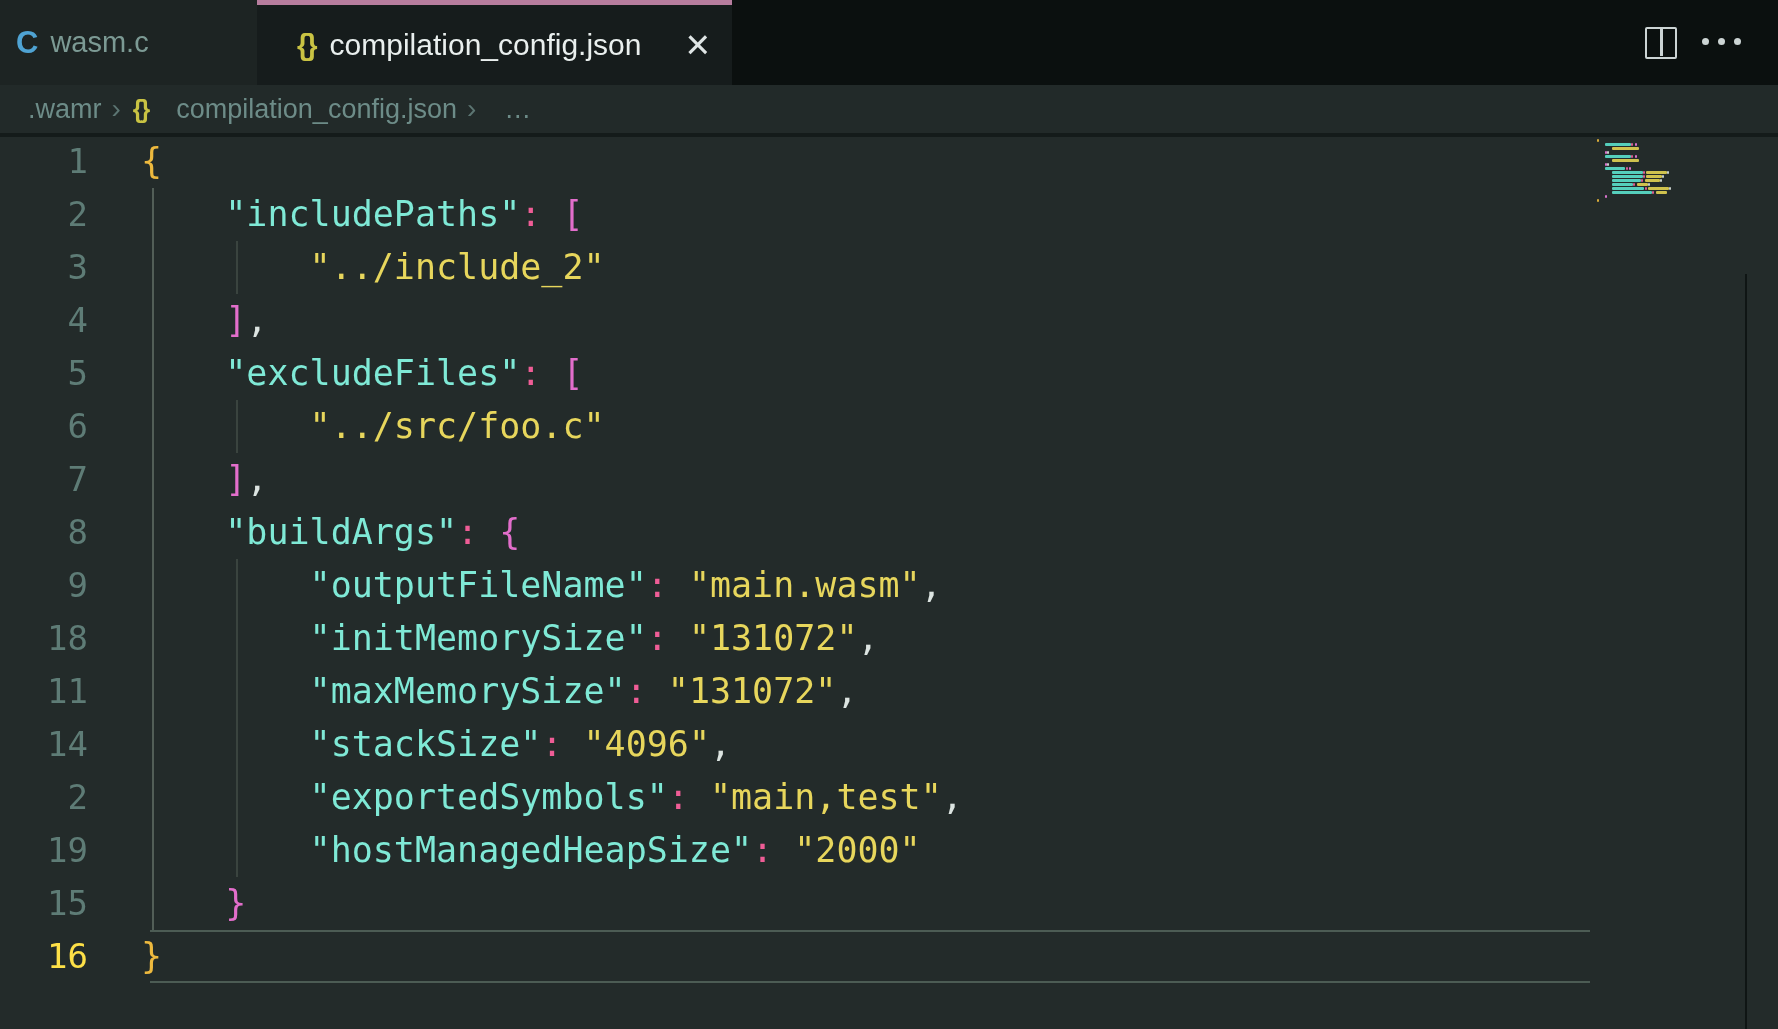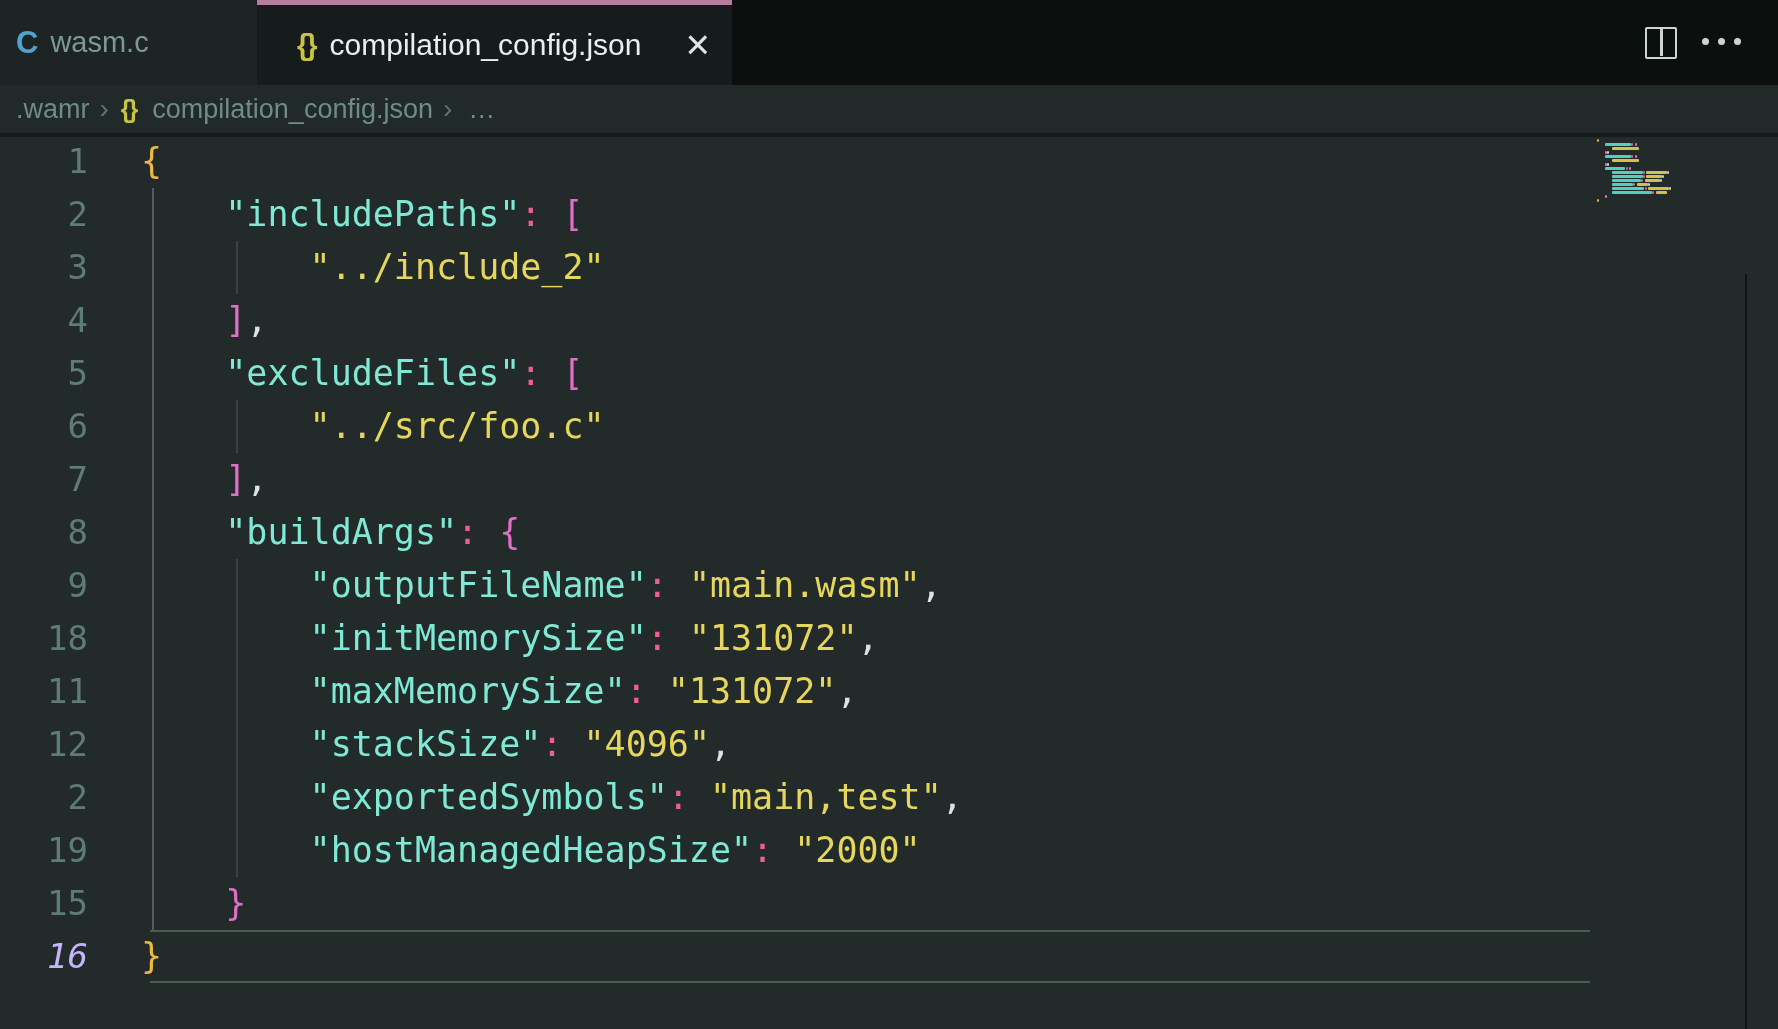--- a/index.html
+++ b/index.html
@@ -22,30 +22,30 @@
   #split-icon{position:absolute;left:1645px;top:27px;width:32px;height:32px;box-sizing:border-box;
      border:2.5px solid #ccd4d4;border-radius:2px;cursor:pointer;}
   #split-icon::after{content:"";position:absolute;left:13px;top:0;width:2.5px;height:27px;background:#ccd4d4;}
   #more-icon{position:absolute;left:1702px;top:38px;display:flex;gap:9px;cursor:pointer;}
   #more-icon i{width:7px;height:7px;border-radius:50%;background:#ccd4d4;}
 
   
   #breadcrumb{position:absolute;left:0;top:85px;width:1778px;height:48px;background:#222a29;
      border-bottom:4px solid #141b1a;box-sizing:content-box;display:flex;align-items:center;
      font-size:27px;color:#6d8c88;}
-  #breadcrumb .bc-item{margin-left:16px;cursor:pointer;}
+  #breadcrumb .bc-item{margin-left:28px;cursor:pointer;}
   #breadcrumb .bc-sep{margin-left:10px;color:#5c7572;font-size:28px;}
   #breadcrumb .json-icon{margin-left:12px;font-size:25px;}
 
   
   #editor{position:absolute;left:0;top:137px;width:1778px;height:892px;background:#232b2a;}
   #gutter{position:absolute;left:0;top:-2px;width:88px;}
   .gnum{height:53px;line-height:53px;text-align:right;font-family:"DejaVu Sans Mono",monospace;
         font-size:34px;color:#5e7c76;}
-  .gnum.active{color:#c4b5fd;font-style:italic;}
+  .gnum.active{color:#fde047;}
   #code{position:absolute;left:141px;top:-2px;font-family:"DejaVu Sans Mono",monospace;
         font-size:35px;white-space:pre;}
   .code-line{height:53px;line-height:53px;cursor:text;}
   .tk-key{color:#7fe9d6;}
   .tk-str{color:#e7d65c;}
   .tk-colon{color:#ef5d96;}
   .tk-comma{color:#dce4e1;}
   .tk-gold{color:#edb93e;}
   .tk-pink{color:#e26ecb;}
   .tk-plain{color:#dce4e1;}
@@ -118,21 +118,21 @@
         <div class="gnum">2</div>
         <div class="gnum">3</div>
         <div class="gnum">4</div>
         <div class="gnum">5</div>
         <div class="gnum">6</div>
         <div class="gnum">7</div>
         <div class="gnum">8</div>
         <div class="gnum">9</div>
         <div class="gnum">18</div>
         <div class="gnum">11</div>
-        <div class="gnum">12</div>
+        <div class="gnum">14</div>
         <div class="gnum">2</div>
         <div class="gnum">19</div>
         <div class="gnum">15</div>
         <div class="gnum active">16</div>
       </div>
     <div id="code"><div class="code-line"><span class="tk-gold">{</span></div><div class="code-line">    <span class="tk-key">"includePaths"</span><span class="tk-colon">:</span><span class="tk-plain"> </span><span class="tk-pink">[</span></div><div class="code-line">        <span class="tk-str">"../include_2"</span></div><div class="code-line">    <span class="tk-pink">]</span><span class="tk-comma">,</span></div><div class="code-line">    <span class="tk-key">"excludeFiles"</span><span class="tk-colon">:</span><span class="tk-plain"> </span><span class="tk-pink">[</span></div><div class="code-line">        <span class="tk-str">"../src/foo.c"</span></div><div class="code-line">    <span class="tk-pink">]</span><span class="tk-comma">,</span></div><div class="code-line">    <span class="tk-key">"buildArgs"</span><span class="tk-colon">:</span><span class="tk-plain"> </span><span class="tk-pink">{</span></div><div class="code-line">        <span class="tk-key">"outputFileName"</span><span class="tk-colon">:</span><span class="tk-plain"> </span><span class="tk-str">"main.wasm"</span><span class="tk-comma">,</span></div><div class="code-line">        <span class="tk-key">"initMemorySize"</span><span class="tk-colon">:</span><span class="tk-plain"> </span><span class="tk-str">"131072"</span><span class="tk-comma">,</span></div><div class="code-line">        <span class="tk-key">"maxMemorySize"</span><span class="tk-colon">:</span><span class="tk-plain"> </span><span class="tk-str">"131072"</span><span class="tk-comma">,</span></div><div class="code-line">        <span class="tk-key">"stackSize"</span><span class="tk-colon">:</span><span class="tk-plain"> </span><span class="tk-str">"4096"</span><span class="tk-comma">,</span></div><div class="code-line">        <span class="tk-key">"exportedSymbols"</span><span class="tk-colon">:</span><span class="tk-plain"> </span><span class="tk-str">"main,test"</span><span class="tk-comma">,</span></div><div class="code-line">        <span class="tk-key">"hostManagedHeapSize"</span><span class="tk-colon">:</span><span class="tk-plain"> </span><span class="tk-str">"2000"</span></div><div class="code-line">    <span class="tk-pink">}</span></div><div class="code-line"><span class="tk-gold">}</span></div></div>
 
     <div id="minimap">
         <div class="mm-row">
           <i class="mm-gold" style="left: 0px; width: 2px;"></i>

